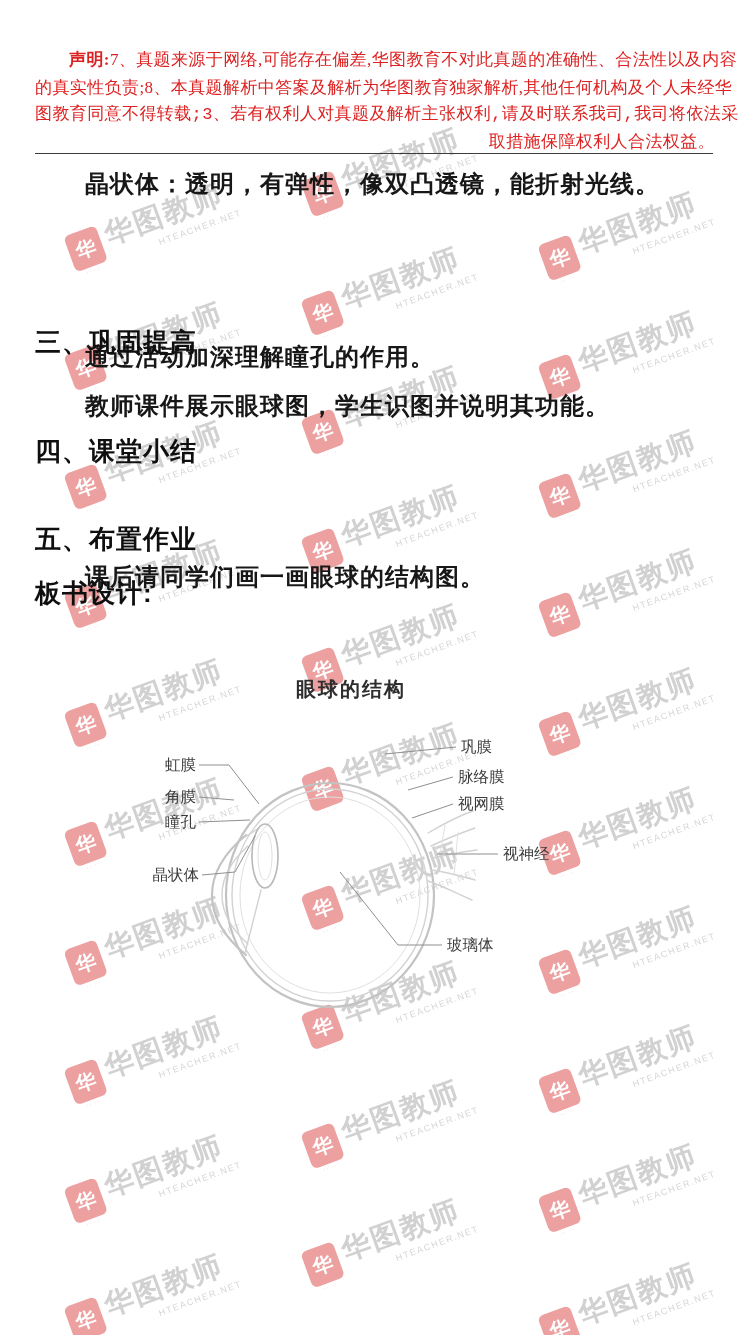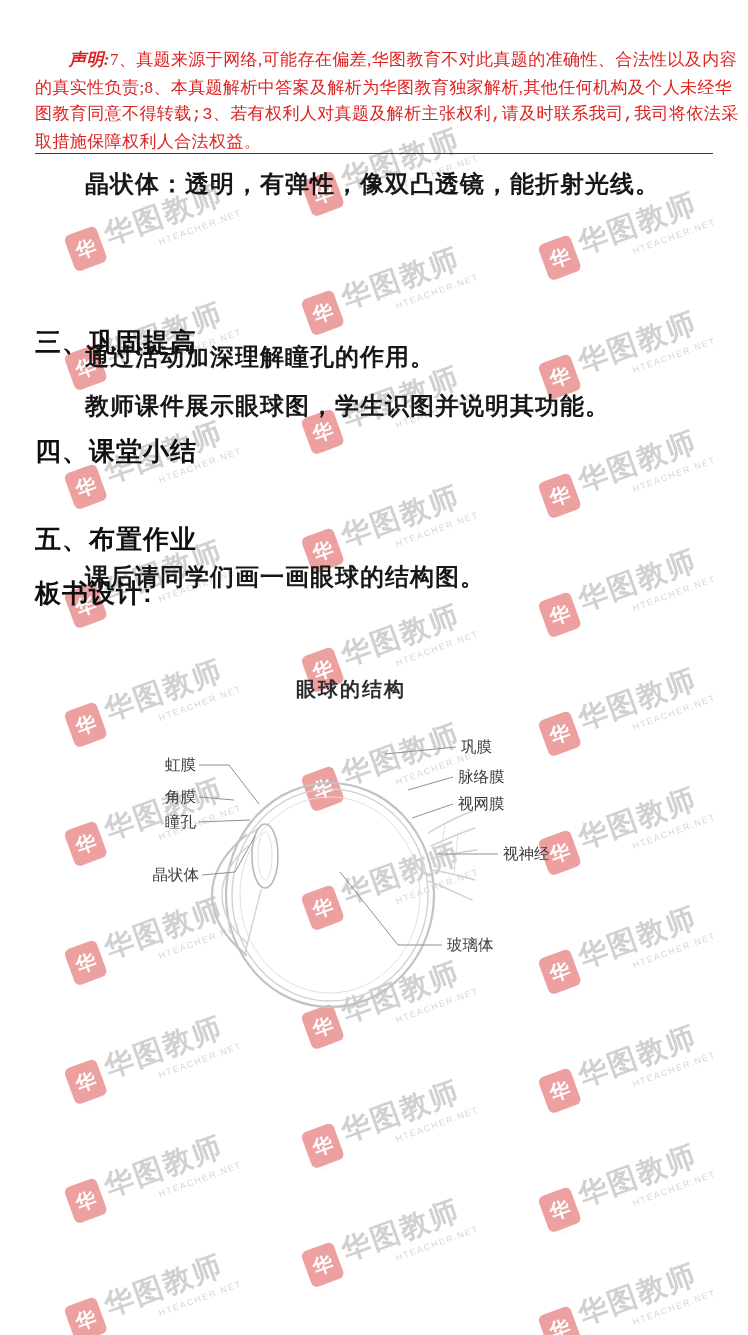--- a/index.html
+++ b/index.html
@@ -32,21 +32,21 @@
     white-space:nowrap;
   }
   
   #content { position:absolute; inset:0; z-index:2; }
   .abs { position:absolute; }
   .disc-line {
     left:35px; width:680px; color:#dd2222; font-size:17px; line-height:23px;
     font-family:"Liberation Serif","DejaVu Serif",serif; letter-spacing:.4px;
     white-space:nowrap;
   }
-  .disc-prefix { font-weight:bold;font-style:italic; }
+  .disc-prefix { font-weight:bold; }
   #rule { left:35px; top:153px; width:678px; height:0; border-top:1.6px solid #3c3c3c; }
   .para {
     left:85px; color:#171717; font-size:24px; font-weight:600; letter-spacing:1px;
     white-space:nowrap;
   }
   .hd {
     left:35px; color:#0f0f0f; font-size:26px; font-weight:800; letter-spacing:1px;
     white-space:nowrap;
   }
   
@@ -362,21 +362,21 @@
           <div class="wm-site">HTEACHER.NET</div>
         </div>
       </div>
     </div>
 
   <div id="content">
 
     <div class="abs disc-line" style="top:48px;  padding-left:34px;"><span class="disc-prefix">声明:</span><span>7、真题来源于网络,可能存在偏差,华图教育不对此真题的准确性、合法性以及内容</span></div>
     <div class="abs disc-line" style="top:76px;">的真实性负责;8、本真题解析中答案及解析为华图教育独家解析,其他任何机构及个人未经华</div>
     <div class="abs disc-line" style="top:103px;font-family:Liberation Mono, monospace;">图教育同意不得转载;3、若有权利人对真题及解析主张权利,请及时联系我司,我司将依法采</div>
-    <div class="abs disc-line" style="top:130px;">取措施保障权利人合法权益。</div>
+    <div class="abs disc-line" style="top:130px;text-align:right;">取措施保障权利人合法权益。</div>
     <div class="abs" id="rule"></div>
 
     <div class="abs para" style="top:168px;">晶状体：透明，有弹性，像双凸透镜，能折射光线。</div>
     <div class="abs para" style="top:296px;margin-top:45px;">通过活动加深理解瞳孔的作用。</div>
 
     <div class="abs hd" style="top:325px;">三、巩固提高</div>
     <div class="abs para" style="top:390px;">教师课件展示眼球图，学生识图并说明其功能。</div>
 
     <div class="abs hd" style="top:434px;">四、课堂小结</div>
 

